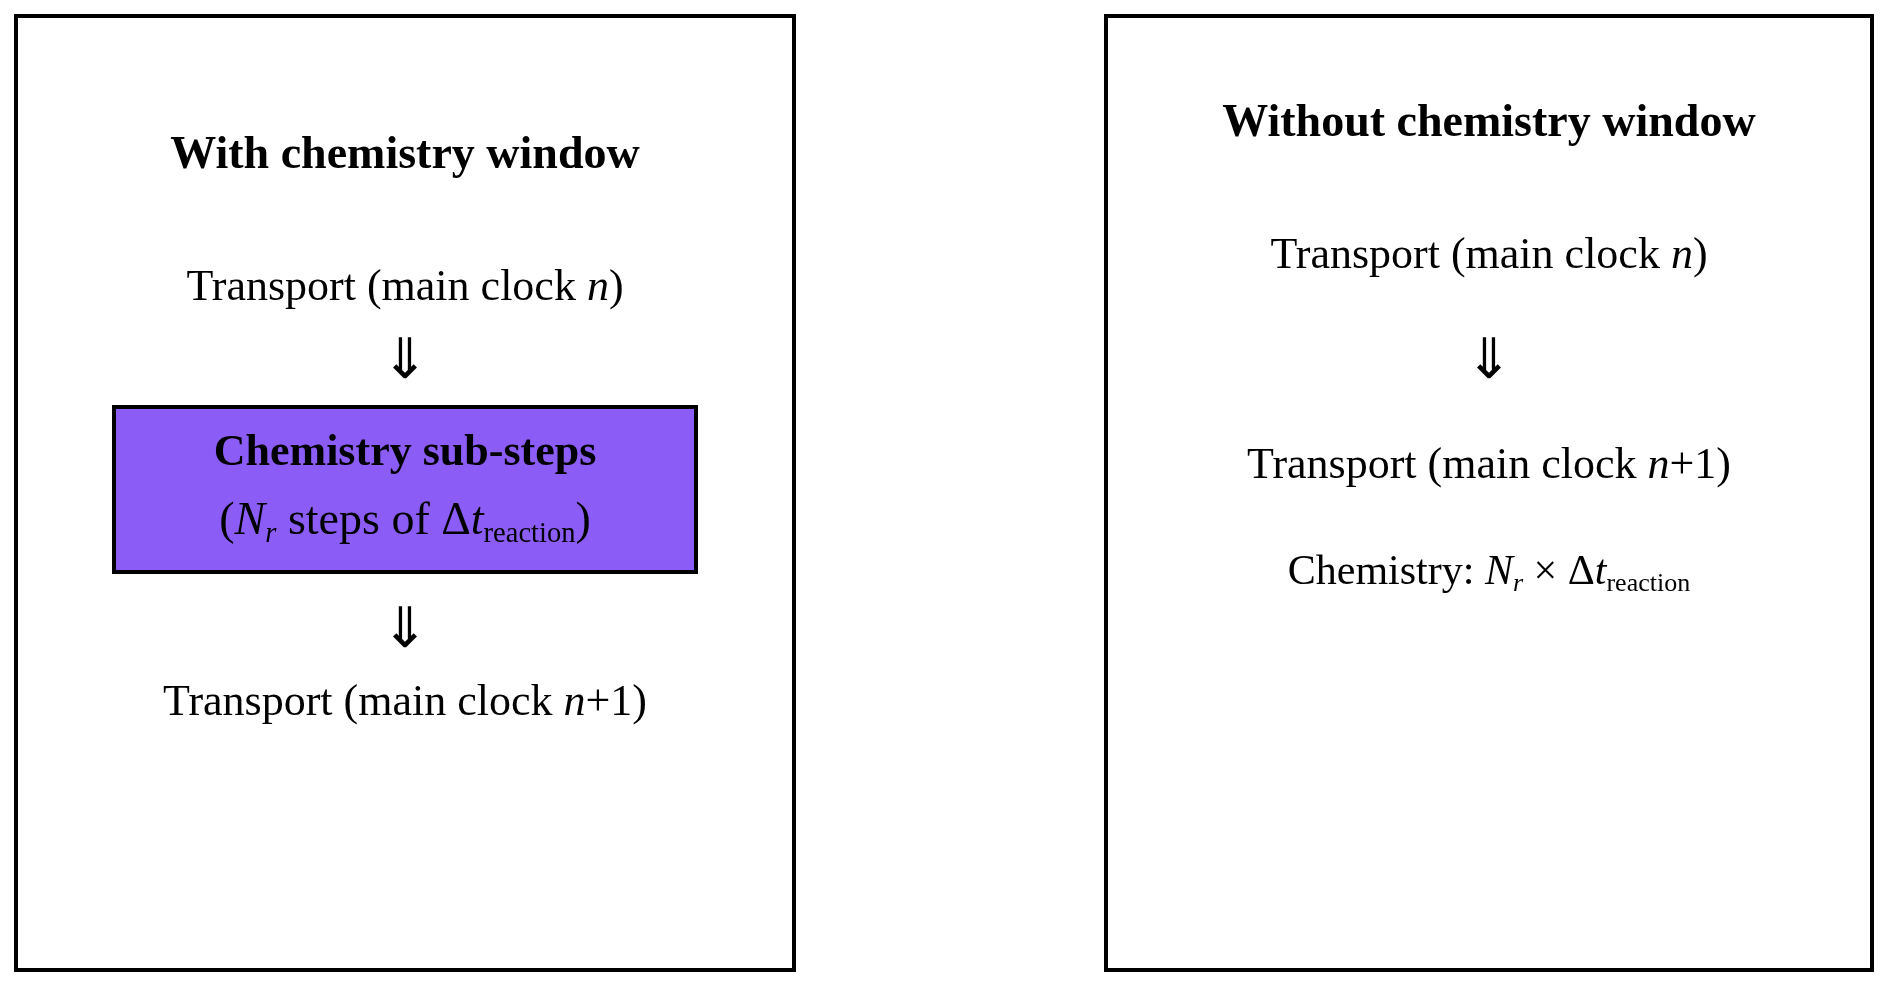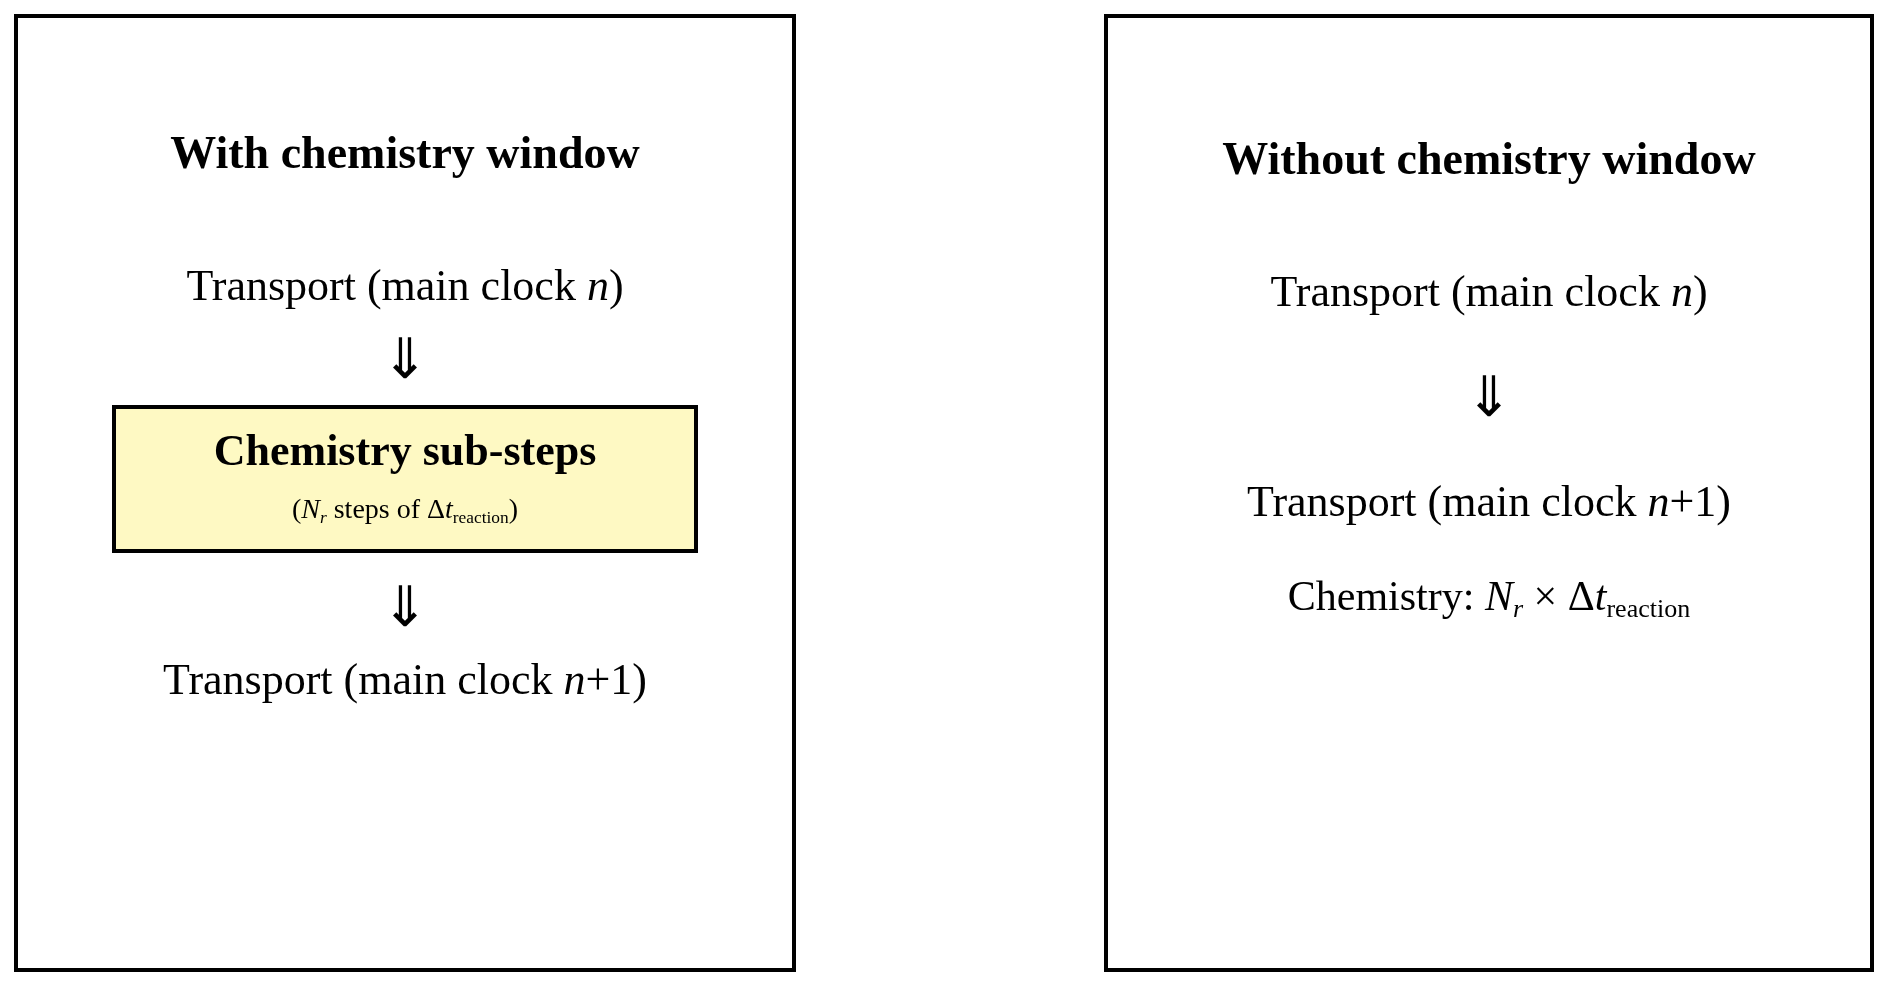--- a/index.html
+++ b/index.html
@@ -53,56 +53,56 @@
 
   .panel-title {
     font-weight: bold;
     font-size: 46px;
     line-height: 1.1;
     text-align: center;
     white-space: nowrap;
   }
 
   #panel-left .panel-title { margin-top: 110px; }
-  #panel-right .panel-title { margin-top: 116px; }
+  #panel-right .panel-title { margin-top: 78px; }
 
   .row-text {
     font-size: 44px;
     line-height: 1.15;
     white-space: nowrap;
   }
 
   .arrow {
     font-size: 56px;
     line-height: 1;
     text-align: center;
   }
 
   .chem-box {
     box-sizing: border-box;
     border: 4px solid #000000;
-    background: #fef9c3;
+    background: #8b5cf6;
     width: 586px;
     padding: 18px 10px 22px 10px;
     display: flex;
     flex-direction: column;
     align-items: center;
     justify-content: center;
   }
 
   .chem-box-title {
     font-weight: bold;
     font-size: 44px;
     line-height: 1.1;
     text-align: center;
     white-space: nowrap;
   }
 
   .chem-box-sub {
-    font-size: 28px;
+    font-size: 46px;
     line-height: 1.1;
     text-align: center;
     white-space: nowrap;
     margin-top: 18px;
   }
 
   i.mathvar { font-style: italic; }
   .sub { font-size: 0.62em; vertical-align: -0.28em; }
 
   
@@ -110,21 +110,21 @@
   #l-arrow-1       { margin-top: 20px; }
   #l-chem-box      { margin-top: 18px; }
   #l-arrow-2       { margin-top: 26px; }
   #l-transport-n1  { margin-top: 20px; }
 
   
   #r-transport-n   { margin-top: 82px; }
   #r-arrow-1       { margin-top: 52px; }
   #r-transport-n1  { margin-top: 52px; }
   #r-transport-dt  { margin-top: 48px; font-size: 42px; }
-  #r-chem-dt       { margin-top: 44px; font-size: 42px; }
+  #r-chem-dt       { margin-top: 56px; font-size: 42px; }
 </style>
 </head>
 <body>
 
 <div class="canvas">
 
   <div class="panel" id="panel-left">
     <div class="panel-inner">
 
       <div class="panel-title">With chemistry window</div>

